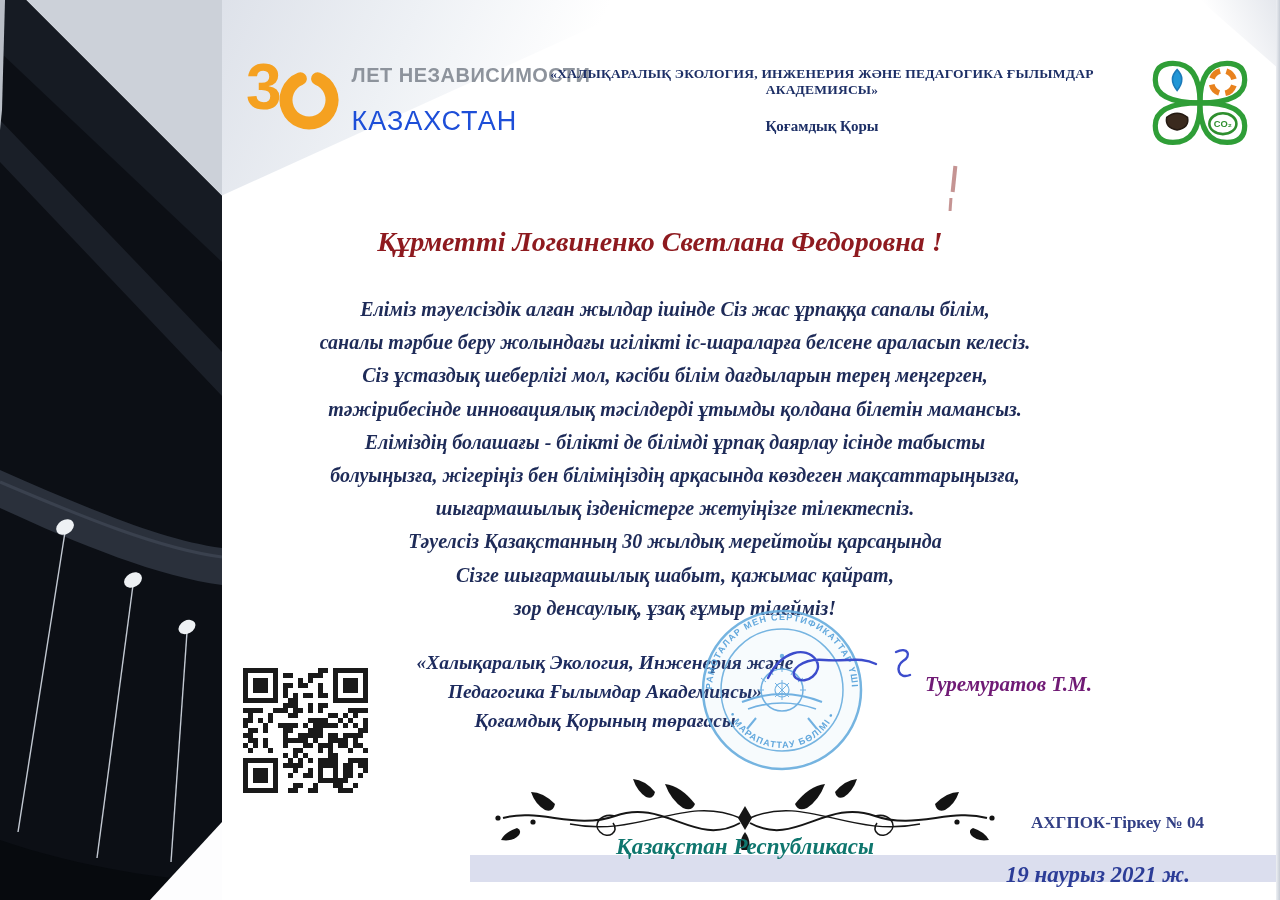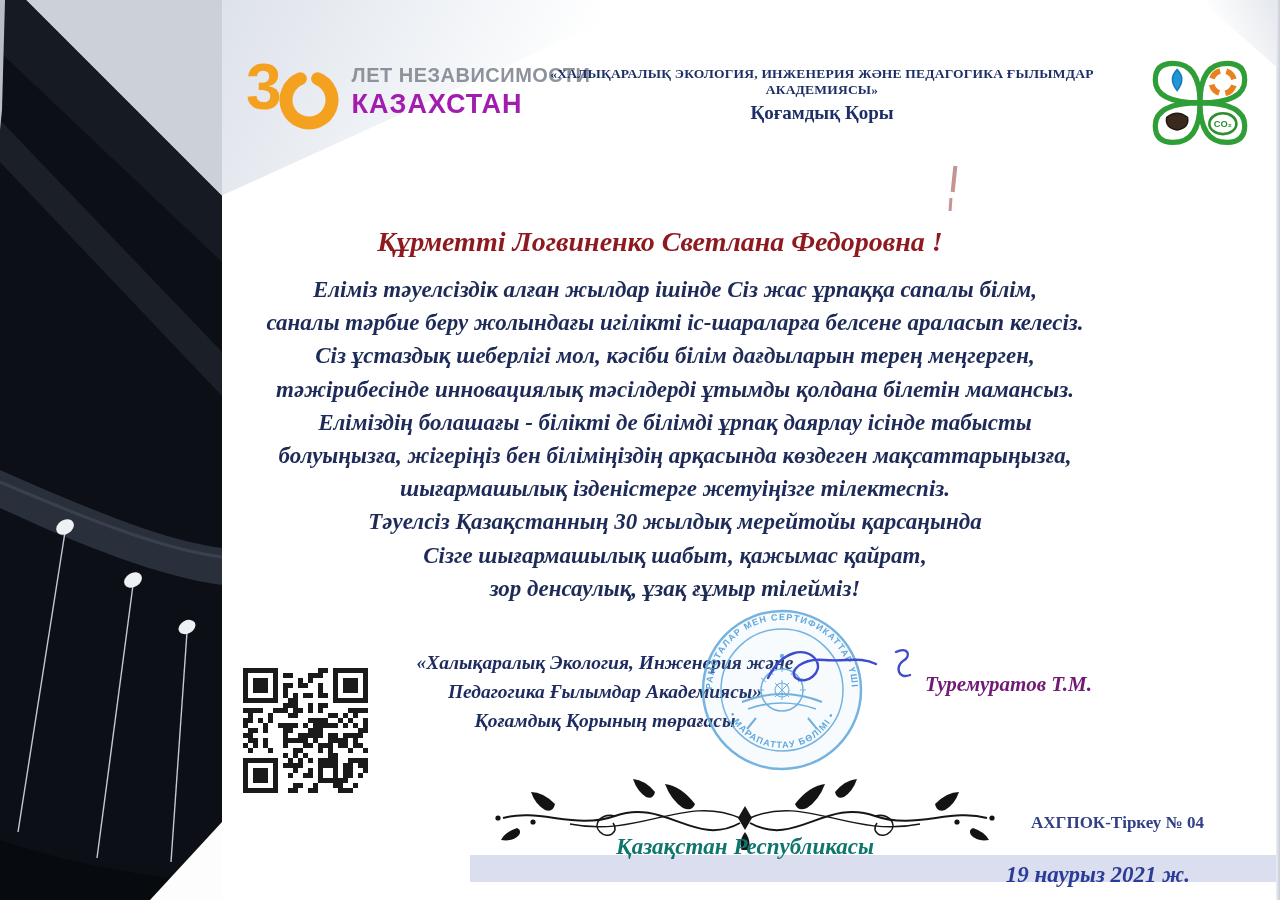--- a/index.html
+++ b/index.html
@@ -18,33 +18,33 @@
   .photo-strip{position:absolute;left:0;top:0;width:222px;height:900px;z-index:4;}
   .band{position:absolute;left:470px;top:855px;width:810px;height:27px;background:#dbdeee;z-index:2;}
   .artifact{position:absolute;background:#8c2a28;opacity:.5;z-index:5;}
   
   .hdr-logo30{position:absolute;left:246px;top:58px;display:flex;align-items:flex-start;z-index:5;
               font-family:"Liberation Sans","DejaVu Sans",sans-serif;}
   .three{font-size:64px;line-height:58px;font-weight:bold;color:#f5a120;letter-spacing:-2px;}
   .ring{margin-left:-4px;margin-top:2px;}
   .logo30-text{margin-left:10px;margin-top:6px;}
   .logo30-line1{font-size:20px;font-weight:bold;color:#8d939c;letter-spacing:.5px;}
-  .logo30-line2{font-size:27px;font-weight:bold;color:#a21caf;letter-spacing:1px;margin-top:2px;}
+  .logo30-line2{font-size:27px;font-weight:normal;color:#1d4ed8;letter-spacing:1px;margin-top:19px;}
   .academy{position:absolute;left:512px;top:66px;width:620px;text-align:center;z-index:5;
            color:#1d2f66;font-weight:bold;}
   .academy-title{font-size:13.5px;letter-spacing:.2px;}
-  .academy-sub{font-size:19px;margin-top:4px;}
+  .academy-sub{font-size:15px;margin-top:20px;}
   .eco-logo{position:absolute;left:1148px;top:50px;z-index:5;}
   
   .doc-title{position:absolute;left:420px;top:150px;width:700px;text-align:center;z-index:5;
              font-size:47px;font-weight:bold;color:#6f1d22;letter-spacing:2px;}
   .salutation{position:absolute;left:230px;top:226px;width:860px;text-align:center;z-index:5;
               font-size:28px;font-weight:bold;font-style:italic;color:#8e1a1f;}
-  .body-text{position:absolute;left:225px;top:273px;width:900px;z-index:5;
-             font-size:23px;line-height:33.2px;font-weight:bold;font-style:italic;color:#1e2b58;text-align:center;}
+  .body-text{position:absolute;left:225px;top:293px;width:900px;z-index:5;
+             font-size:20px;line-height:33.2px;font-weight:bold;font-style:italic;color:#1e2b58;text-align:center;}
   
   .sig-org{position:absolute;left:390px;top:648px;width:430px;z-index:5;text-align:center;
            font-size:19.5px;line-height:29px;font-weight:bold;font-style:italic;color:#1d2b5e;}
   .seal{position:absolute;left:698px;top:606px;z-index:6;opacity:.92;}
   .sig-strokes{position:absolute;left:762px;top:634px;z-index:7;}
   .sig-name{position:absolute;left:925px;top:672px;z-index:5;
             font-size:21px;font-weight:bold;font-style:italic;color:#701a75;}
   .qr{position:absolute;left:243px;top:668px;z-index:5;}
   
   .flourish{position:absolute;left:490px;top:778px;z-index:5;}

